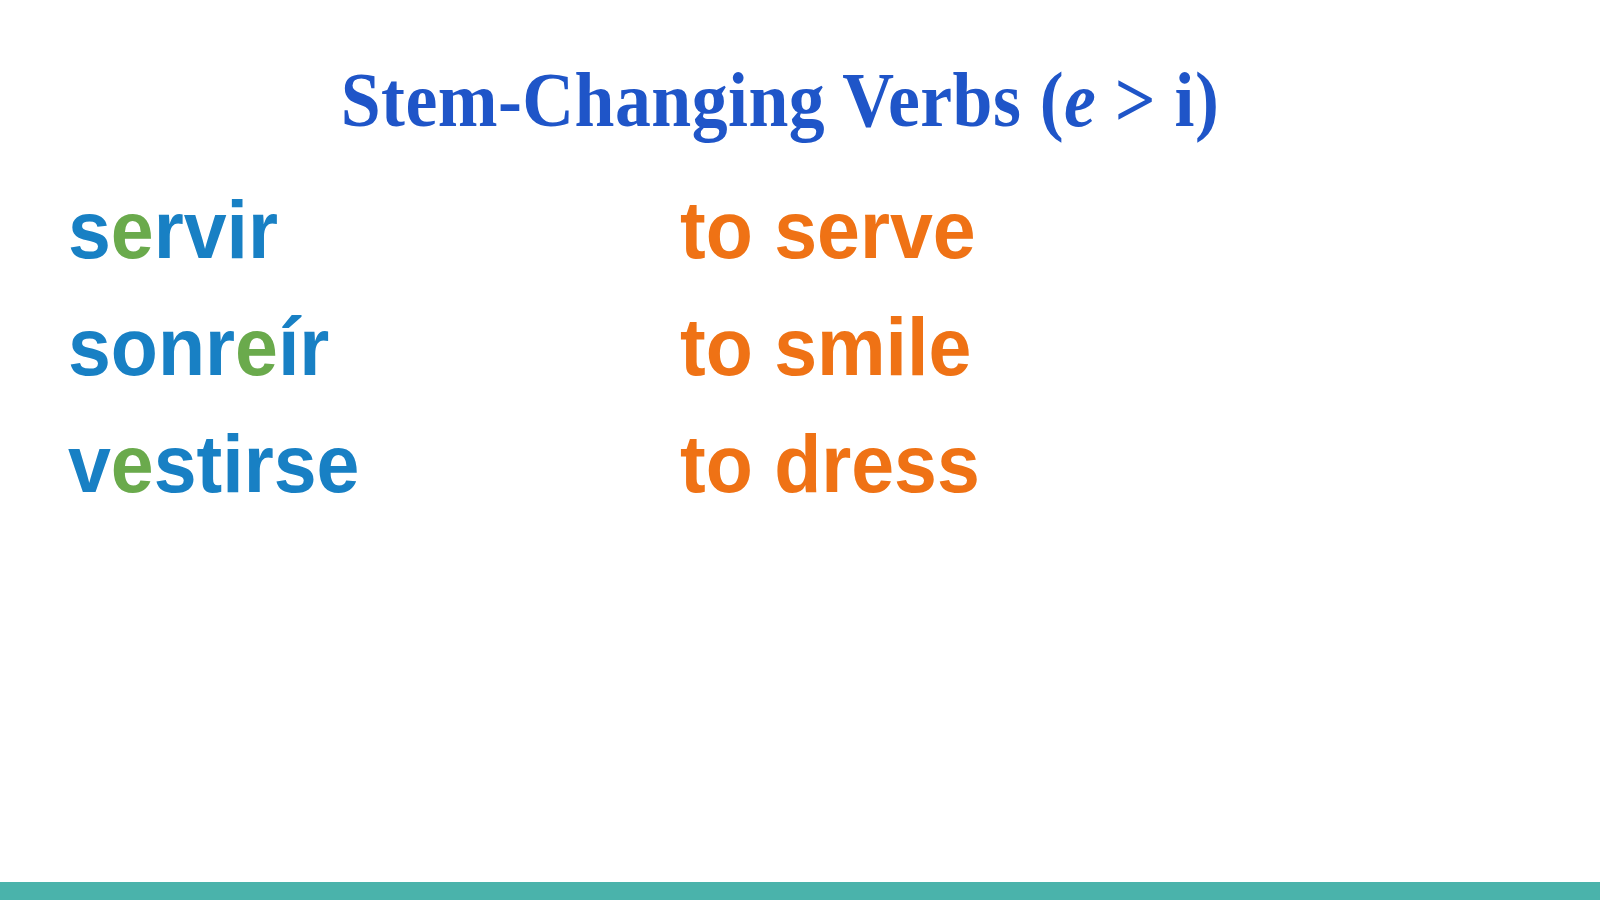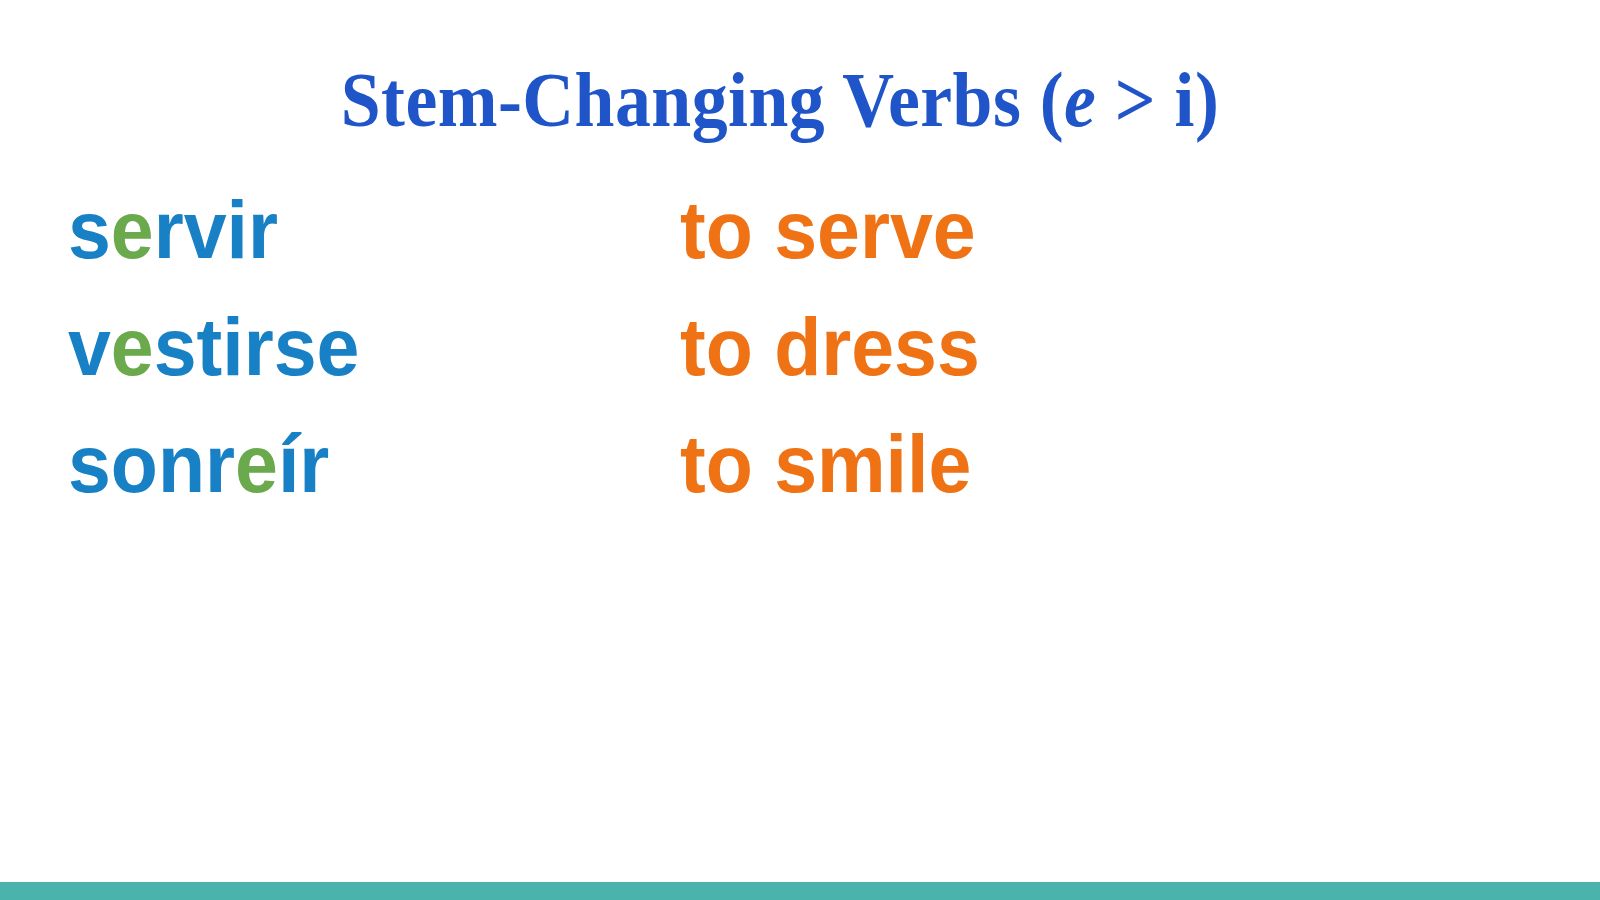--- a/index.html
+++ b/index.html
@@ -96,26 +96,26 @@
 
   <div class="vocab-list">
 
     <div class="vocab-row">
       <div class="term"><span>s</span><span class="stem">e</span><span>rvir</span></div>
       <div class="definition">to serve</div>
     </div>
 
 
     <div class="vocab-row">
-      <div class="term"><span>v</span><span class="stem">e</span><span>stirse</span></div>
-      <div class="definition">to dress</div>
+      <div class="term"><span>sonr</span><span class="stem">e</span><span>ír</span></div>
+      <div class="definition">to smile</div>
     </div>
 
     <div class="vocab-row">
-      <div class="term"><span>sonr</span><span class="stem">e</span><span>ír</span></div>
-      <div class="definition">to smile</div>
+      <div class="term"><span>v</span><span class="stem">e</span><span>stirse</span></div>
+      <div class="definition">to dress</div>
     </div>
 
   </div>
 
   <div class="accent-bar"></div>
 
 </div>
 
 </body></html>

